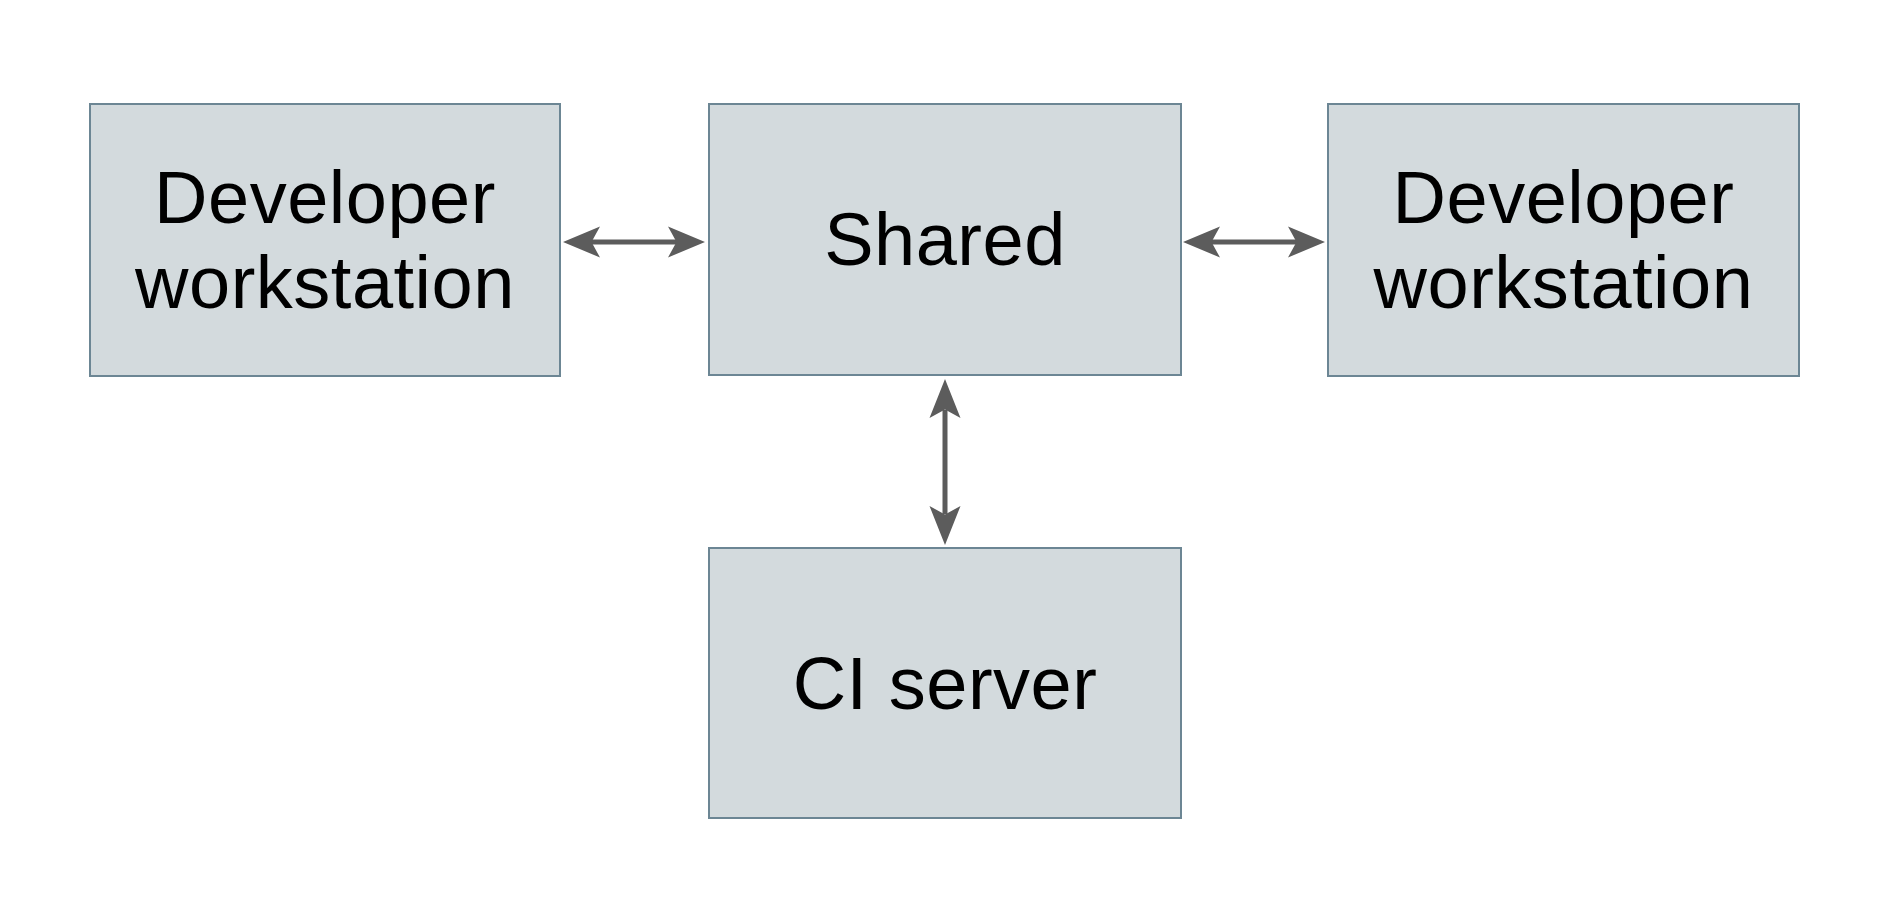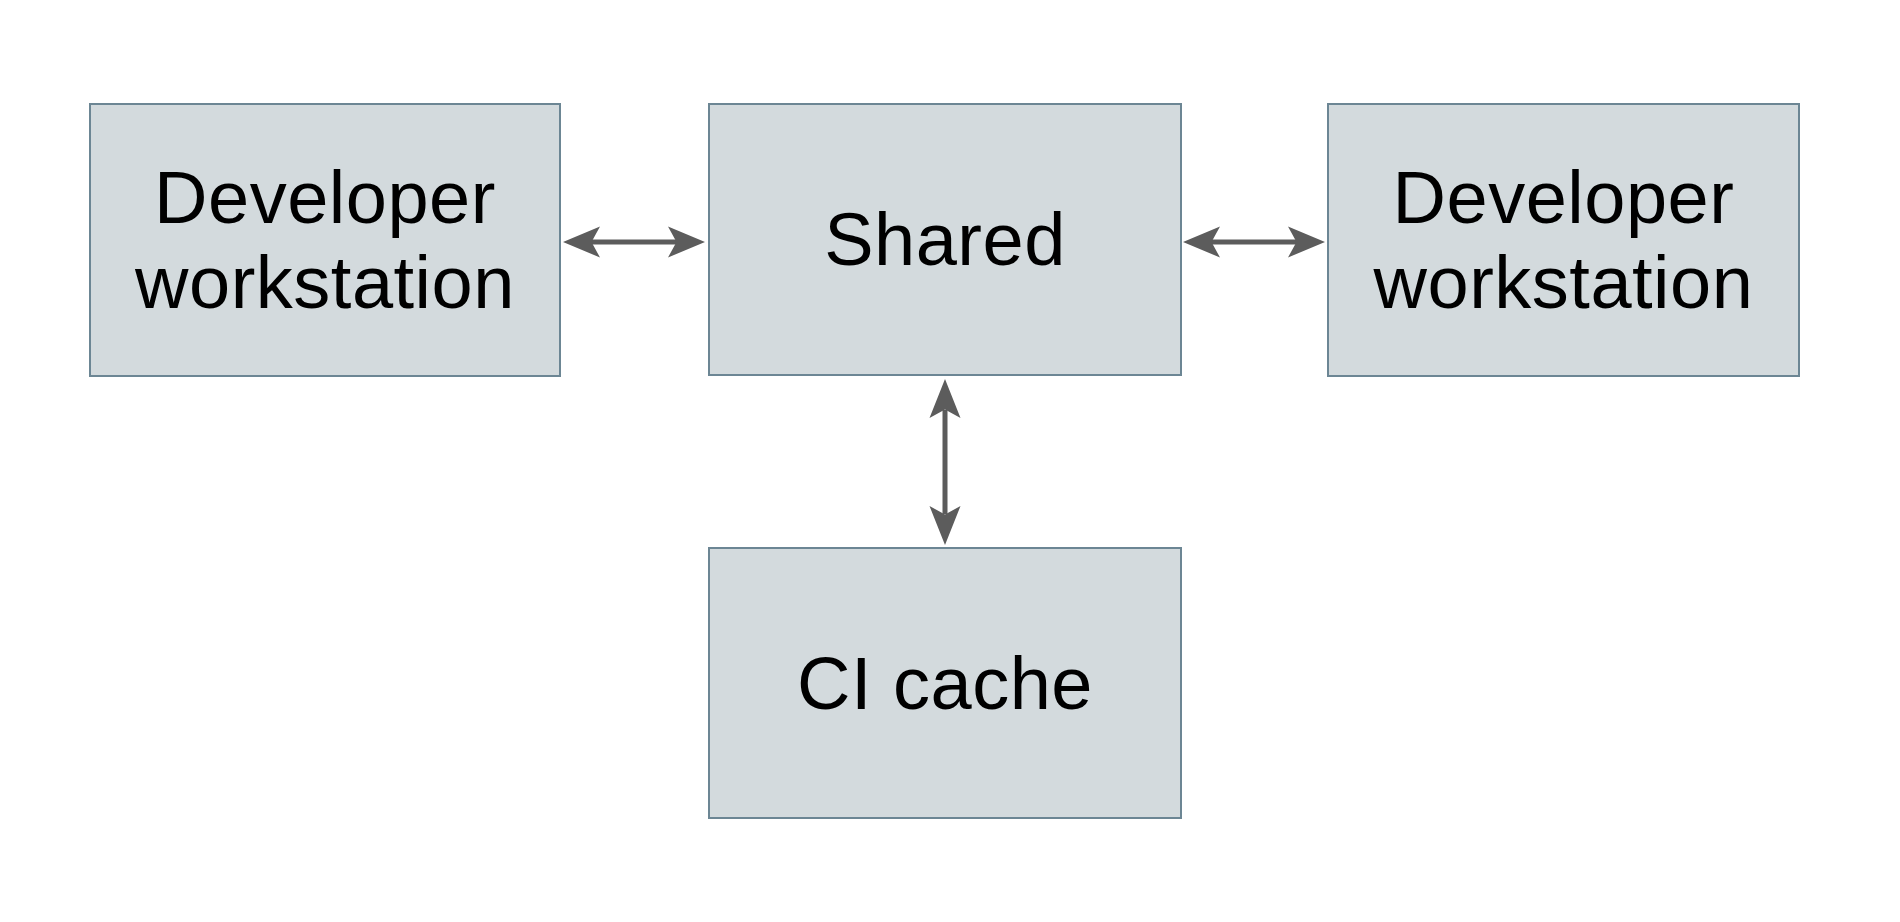--- a/index.html
+++ b/index.html
@@ -59,21 +59,21 @@
   <div class="node node-cache">
     <div class="line">Shared</div>
   </div>
 
   <div class="node node-dev-right">
     <div class="line">Developer</div>
     <div class="line">workstation</div>
   </div>
 
   <div class="node node-ci">
-    <div class="line">CI cache</div>
+    <div class="line">CI server</div>
   </div>
 
   <div class="edge edge-left">
     <svg width="144" height="36" viewBox="0 0 144 36">
       <rect x="28" y="15.5" width="88" height="5" fill="#5c5c5c"></rect>
       <polygon points="1,18 38,2.5 29.5,18 38,33.5" fill="#5c5c5c"></polygon>
       <polygon points="143,18 106,2.5 114.5,18 106,33.5" fill="#5c5c5c"></polygon>
     </svg>
   </div>
 

